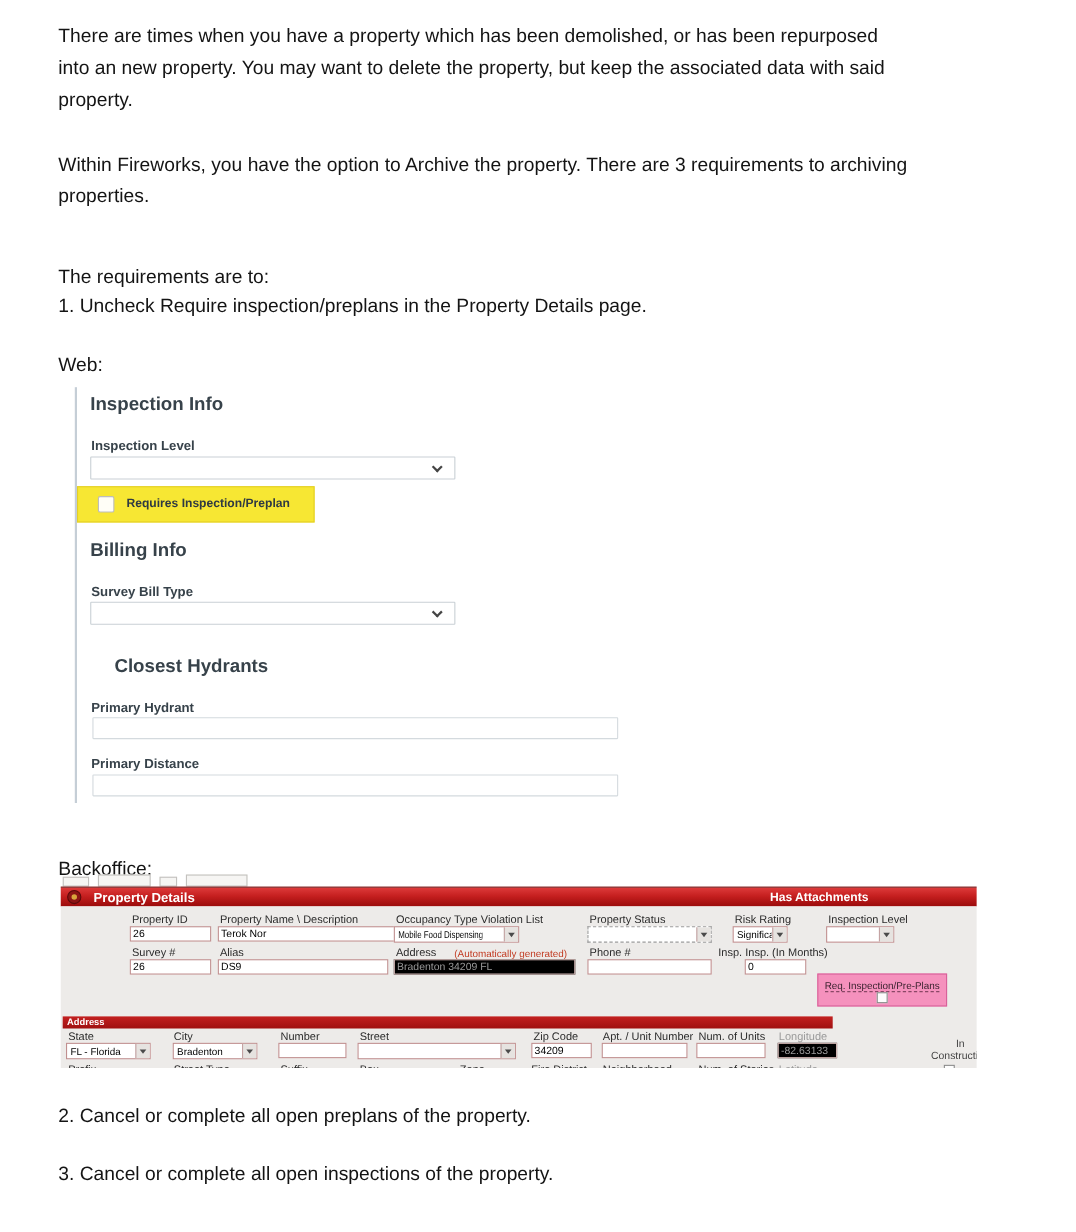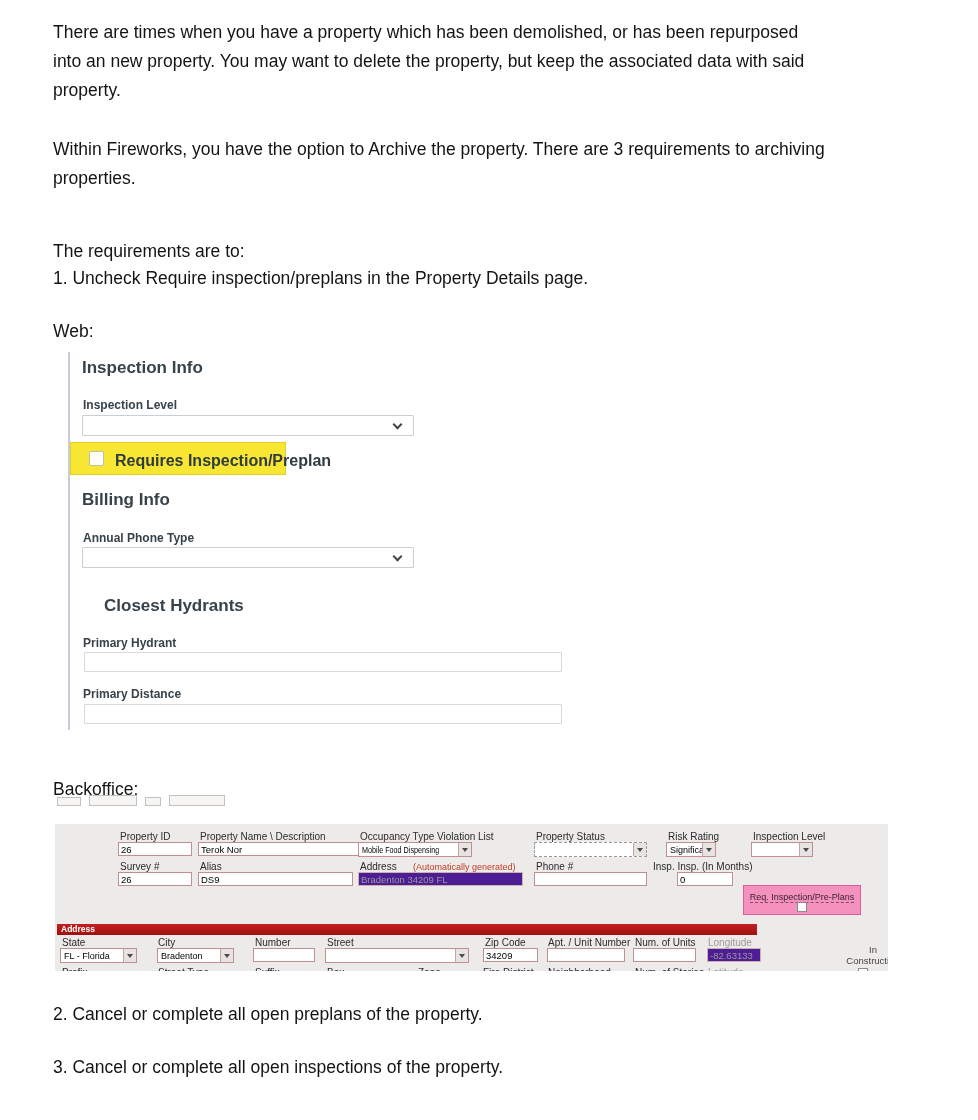--- a/index.html
+++ b/index.html
@@ -31,21 +31,21 @@
     border:1px solid #d4dade; border-radius:1px;
   }
   .hl-yellow {
     position:absolute; left:0; top:90px; width:216px; height:33px;
     background:#f7e733; border:1px solid #e3cf27;
   }
   .web-cb {
     position:absolute; left:18px; top:8px; width:15px; height:15px;
     background:#fffef7; border:1px solid #bdbdbd; border-radius:2px;
   }
-  .web-cb-lbl { position:absolute; left:44px; top:9px; font-size:16px; font-weight:bold; color:#2f3a42; white-space:nowrap; }
+  .web-cb-lbl { position:absolute; left:44px; top:9px; font-size:11px; font-weight:bold; color:#2f3a42; white-space:nowrap; }
   
   .bo {
     position:absolute; left:55px; top:793px; width:833px; height:178px;
     overflow:hidden; font-family:"Liberation Sans", sans-serif;
   }
   .bo-tab { position:absolute; background:#f6f5f3; border:1px solid #c3c1be; }
   .bo-titlebar {
     position:absolute; left:0; top:13px; width:833px; height:18px;
     background:linear-gradient(180deg,#dd3a3a 0%, #c51f1f 45%, #9a0b0b 100%);
     border-top:1px solid #700000;
@@ -56,21 +56,21 @@
     background:#8c1414; border:1px solid #5c0a0a; }
   .bo-icon-dot { position:absolute; left:3px; top:3px; width:5px; height:5px; border-radius:50%; background:#d9a33c; }
   .bo-body { position:absolute; left:0; top:31px; width:833px; height:147px; background:#edebe9; }
   .bo-lbl { position:absolute; font-size:10px; color:#2b2b2b; white-space:nowrap; }
   .bo-lbl-gray { position:absolute; font-size:10px; color:#9a9a9a; white-space:nowrap; }
   .bo-note { position:absolute; font-size:9px; color:#c23b22; white-space:nowrap; }
   .bo-input {
     position:absolute; height:14px; background:#fff; border:1px solid #c08f8f;
     font-family:inherit; font-size:9.5px; color:#000; padding:0 2px;
   }
-  .bo-input-gray { background:#4c1d95; color:#9a9a9a; border-color:#cfb2b0; }
+  .bo-input-gray { background:#000000; color:#9a9a9a; border-color:#cfb2b0; }
   .bo-combo { position:absolute; height:15px; background:#fff; border:1px solid #c08f8f; }
   .bo-combo-dashed { border:1px dashed #9a9a9a; }
   .bo-combo .t {
     position:absolute; left:3px; right:13px; top:2px; font-size:9px; color:#000;
     white-space:nowrap; overflow:hidden;
   }
   .t-condense { transform:scaleX(0.8); transform-origin:left center; }
   .bo-combo .btn { position:absolute; right:0; top:0; bottom:0; width:13px; background:#e6e3e0; border-left:1px solid #c4a3a3; }
   .bo-combo .tri { position:absolute; left:3px; top:5px; width:0; height:0;
     border-left:3px solid transparent; border-right:3px solid transparent; border-top:4px solid #4a4a4a; }
@@ -112,21 +112,21 @@
     <span class="chev"></span>
   </div>
 
   <div class="hl-yellow">
     <span class="web-cb"></span>
     <span class="web-cb-lbl">Requires Inspection/Preplan</span>
   </div>
 
   <div class="web-h" style="left:12px; top:138px;">Billing Info</div>
 
-  <div class="web-lbl" style="left:13px; top:179px;">Annual Phone Type</div>
+  <div class="web-lbl" style="left:13px; top:179px;">Survey Bill Type</div>
   <div class="web-select" style="left:12px; top:195px;">
     <span style="position:absolute;left:5px;top:3px;font-size:12px;color:#333;"></span>
     <span class="chev"></span>
   </div>
 
   <div class="web-h" style="left:12px; top:244px;margin-left:22px;">Closest Hydrants</div>
 
   <div class="web-lbl" style="left:13px; top:284px;">Primary Hydrant</div>
   <input class="web-input" style="left: 14px; top: 300px;" type="text" value="">
 
@@ -136,20 +136,27 @@
 
 <p class="doc" style="left:53px; top:775px;">Backoffice:</p>
 
 <div class="bo">
 
   <span class="bo-tab" style="left:2px; top:4px; width:24px; height:9px;"></span>
   <span class="bo-tab" style="left:34px; top:2px; width:48px; height:11px;"></span>
   <span class="bo-tab" style="left:90px; top:4px; width:16px; height:9px;"></span>
   <span class="bo-tab" style="left:114px; top:2px; width:56px; height:11px;"></span>
 
+  <div class="bo-titlebar">
+    <span class="bo-icon">
+        <span class="bo-icon-dot"></span>
+      </span>
+    <span class="bo-title">Property Details</span>
+    <span class="bo-attach">Has Attachments</span>
+  </div>
 
   <div class="bo-body">
 
     <span class="bo-lbl" style="left:65px; top:7px;">Property ID</span>
     <span class="bo-lbl" style="left:145px; top:7px;">Property Name \ Description</span>
     <span class="bo-lbl" style="left:305px; top:7px;">Occupancy Type Violation List</span>
     <span class="bo-lbl" style="left:481px; top:7px;">Property Status</span>
     <span class="bo-lbl" style="left:613px; top:7px;">Risk Rating</span>
     <span class="bo-lbl" style="left:698px; top:7px;">Inspection Level</span>
 

